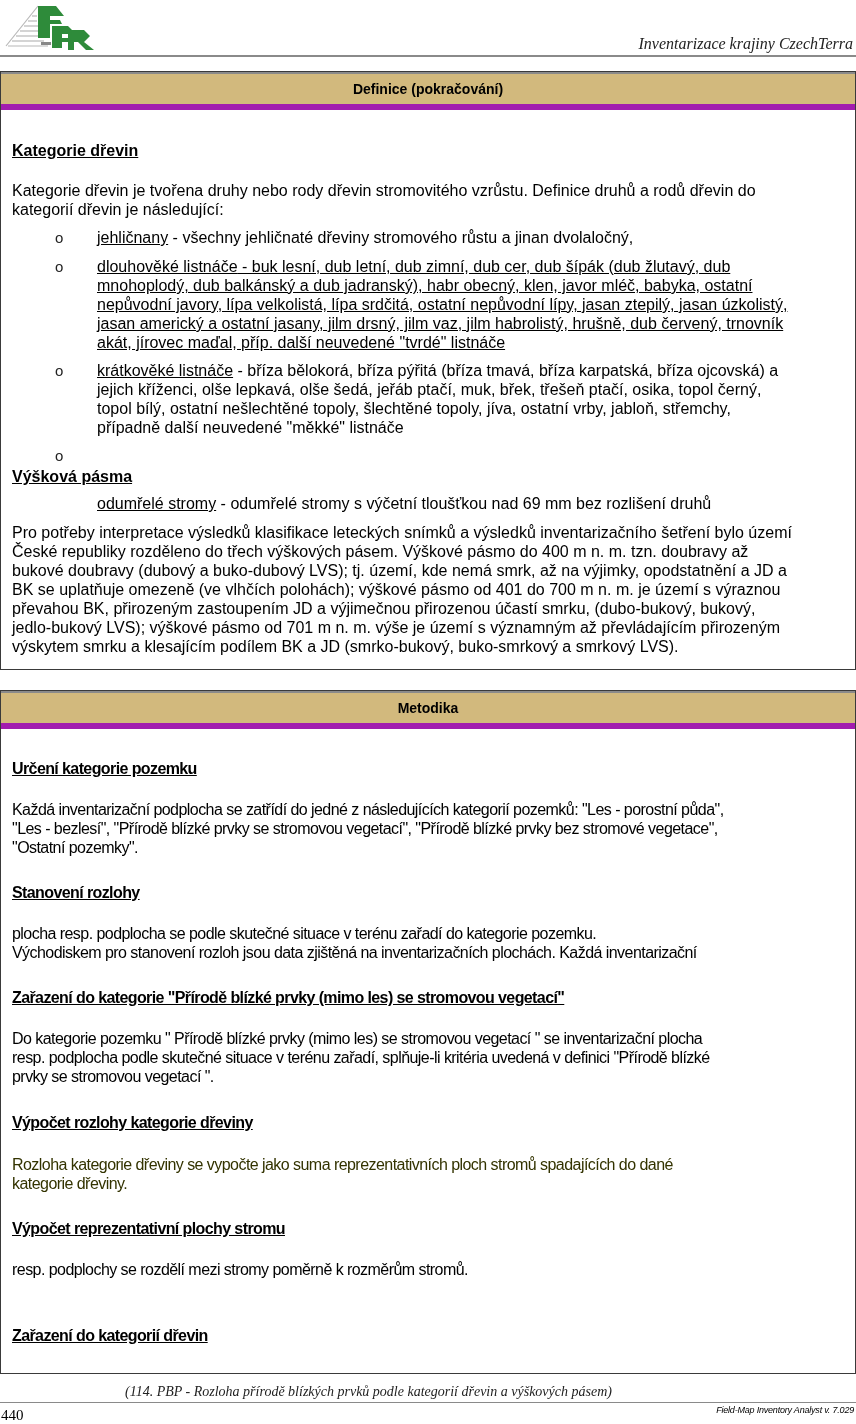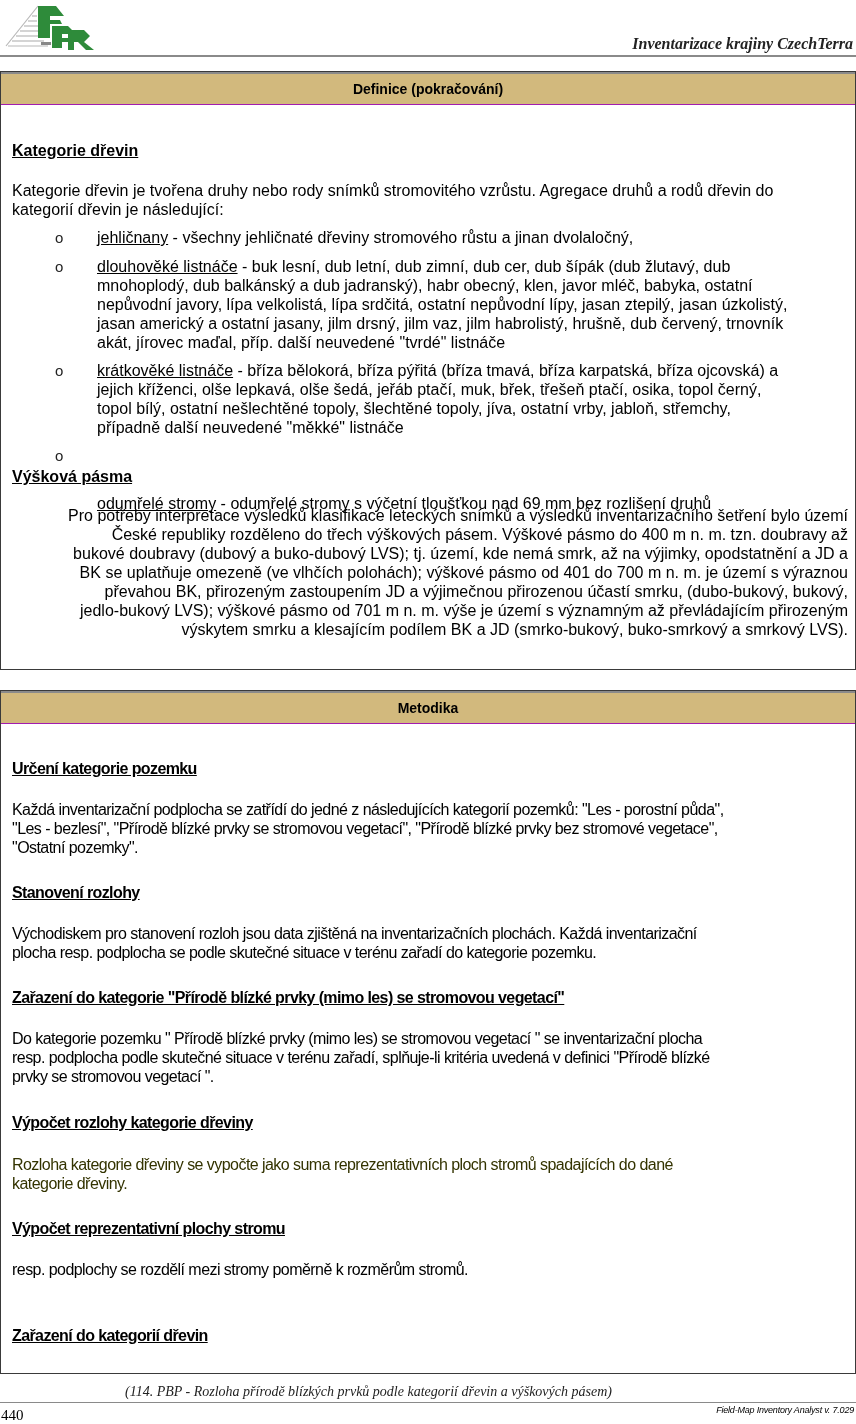--- a/index.html
+++ b/index.html
@@ -1,24 +1,24 @@
 <!DOCTYPE html>
 <html><head>
 <meta charset="utf-8">
 <style>
   html, body { margin: 0; padding: 0; background: #ffffff; }
   body { width: 856px; height: 1424px; position: relative; overflow: hidden; font-family: "Liberation Sans", sans-serif; color: #000; }
 
-  .header { position: absolute; left: 0; top: 0; width: 856px; height: 56px; font-weight: bold; }
+  .header { position: absolute; left: 0; top: 0; width: 856px; height: 56px; }
   .logo { position: absolute; left: 4px; top: 2px; width: 92px; height: 50px; }
   .header-title { position: absolute; right: 3px; top: 35px; font-family: "Liberation Serif", serif; font-style: italic; font-size: 16px; color: #222; }
   .header-rule { position: absolute; left: 0; top: 55px; width: 856px; height: 2px; background: #8a8a8a; }
 
   .panel { position: absolute; left: 0; width: 854px; border: 1px solid #3a3a3a; background: #fff; }
-  .panel-head { height: 30px; background: #d2b97d; border-bottom: 1px solid #a21caf; text-align: center; font-weight: bold; font-size: 14px; line-height: 30px; color: #000; }
+  .panel-head { height: 30px; background: #d2b97d; border-bottom: 6px solid #a21caf; text-align: center; font-weight: bold; font-size: 14px; line-height: 30px; color: #000; }
   .panel-head.top-rule { border-top: 2px solid #8a8a8a; }
 
   .sec-title { position: absolute; left: 11px; font-size: 16px; font-weight: bold; text-decoration: underline; color: #000; }
   .para { position: absolute; left: 11px; width: 836px; font-size: 16px; line-height: 19px; color: #000; }
   .para.olive { color: #333300; }
 
   .bullet { position: absolute; left: 54px; font-size: 15px; color: #222; }
   .item { position: absolute; left: 96px; width: 752px; font-size: 16px; line-height: 19px; }
   .item .term { text-decoration: underline; }
 
@@ -54,31 +54,31 @@
   <div class="header-title">Inventarizace krajiny CzechTerra</div>
   <div class="header-rule"></div>
 </div>
 
 <div class="panel" style="top:71px; height:597px;">
   <div class="panel-head top-rule">Definice (pokračování)</div>
 
   <div class="sec-title" style="top:70px;">Kategorie dřevin</div>
 
   <div class="para" style="top:109px;">
-    <div>Kategorie dřevin je tvořena druhy nebo rody snímků stromovitého vzrůstu. Agregace druhů a rodů dřevin do</div>
+    <div>Kategorie dřevin je tvořena druhy nebo rody dřevin stromovitého vzrůstu. Definice druhů a rodů dřevin do</div>
     <div>kategorií dřevin je následující:</div>
   </div>
 
   <div class="bullet" style="top:157px;">o</div>
   <div class="item" style="top:156px;">
     <span class="term">jehličnany</span><span> -  všechny jehličnaté dřeviny stromového růstu a jinan dvolaločný,</span>
   </div>
 
   <div class="bullet" style="top:186px;">o</div>
-  <div class="item" style="top:185px;">
+  <div class="item" style="top:185px;text-decoration:underline;">
     <div><span class="term">dlouhověké listnáče</span><span> - buk lesní, dub letní, dub zimní, dub cer, dub šípák (dub žlutavý, dub</span></div>
     <div>mnohoplodý, dub balkánský a dub jadranský), habr obecný, klen, javor mléč, babyka, ostatní</div>
     <div>nepůvodní javory, lípa velkolistá, lípa srdčitá, ostatní nepůvodní lípy, jasan ztepilý, jasan úzkolistý,</div>
     <div>jasan americký a ostatní jasany, jilm drsný, jilm vaz, jilm habrolistý, hrušně, dub červený, trnovník</div>
     <div>akát, jírovec maďal, příp. další neuvedené "tvrdé" listnáče</div>
   </div>
 
   <div class="bullet" style="top:290px;">o</div>
   <div class="item" style="top:289px;">
     <div><span class="term">krátkověké listnáče</span><span> - bříza bělokorá, bříza pýřitá (bříza tmavá, bříza karpatská, bříza ojcovská) a</span></div>
@@ -87,21 +87,21 @@
     <div>případně další neuvedené "měkké" listnáče</div>
   </div>
 
   <div class="bullet" style="top:375px;">o</div>
   <div class="item" style="top:374px;margin-top:48px;">
     <span class="term">odumřelé stromy</span><span> - odumřelé stromy s výčetní tloušťkou nad 69 mm bez rozlišení druhů</span>
   </div>
 
   <div class="sec-title" style="top:396px;">Výšková pásma</div>
 
-  <div class="para" style="top:434px;text-align:right;">
+  <div class="para" style="top:451px;">
     <div>Pro potřeby interpretace výsledků klasifikace leteckých snímků a výsledků inventarizačního šetření bylo území</div>
     <div>České republiky rozděleno do třech výškových pásem. Výškové pásmo do 400 m n. m. tzn. doubravy až</div>
     <div>bukové doubravy  (dubový a buko-dubový LVS); tj. území, kde nemá smrk, až na výjimky, opodstatnění a JD a</div>
     <div>BK se uplatňuje omezeně (ve vlhčích polohách); výškové pásmo od 401 do 700 m n. m. je území s výraznou</div>
     <div>převahou BK, přirozeným zastoupením JD a výjimečnou přirozenou účastí smrku, (dubo-bukový, bukový,</div>
     <div>jedlo-bukový LVS); výškové pásmo od 701 m n. m. výše je území s významným až převládajícím přirozeným</div>
     <div>výskytem smrku a klesajícím podílem BK a JD (smrko-bukový, buko-smrkový a smrkový LVS).</div>
   </div>
 </div>
 
@@ -110,22 +110,22 @@
 
   <div class="sec-title condensed" style="top:69px;">Určení kategorie pozemku</div>
   <div class="para condensed" style="top:109px;">
     <div>Každá inventarizační podplocha se zatřídí do jedné z následujících kategorií pozemků: "Les - porostní půda",</div>
     <div>"Les - bezlesí", "Přírodě blízké prvky se stromovou vegetací", "Přírodě blízké prvky bez stromové vegetace",</div>
     <div>"Ostatní pozemky".</div>
   </div>
 
   <div class="sec-title condensed" style="top:193px;">Stanovení rozlohy</div>
   <div class="para condensed" style="top:233px;">
+    <div>plocha resp. podplocha se podle skutečné situace v terénu zařadí do kategorie pozemku.</div>
     <div>Východiskem pro stanovení rozloh jsou data zjištěná na inventarizačních plochách. Každá inventarizační</div>
-    <div>plocha resp. podplocha se podle skutečné situace v terénu zařadí do kategorie pozemku.</div>
   </div>
 
   <div class="sec-title condensed" style="top:298px;">Zařazení do kategorie "Přírodě blízké prvky (mimo les) se stromovou vegetací"</div>
   <div class="para condensed" style="top:338px;">
     <div>Do kategorie pozemku " Přírodě blízké prvky (mimo les) se stromovou vegetací " se inventarizační plocha</div>
     <div>resp. podplocha podle skutečné situace v terénu zařadí, splňuje-li kritéria uvedená v definici "Přírodě blízké</div>
     <div>prvky se stromovou vegetací ".</div>
   </div>
 
   <div class="sec-title condensed" style="top:423px;">Výpočet rozlohy kategorie dřeviny</div>

